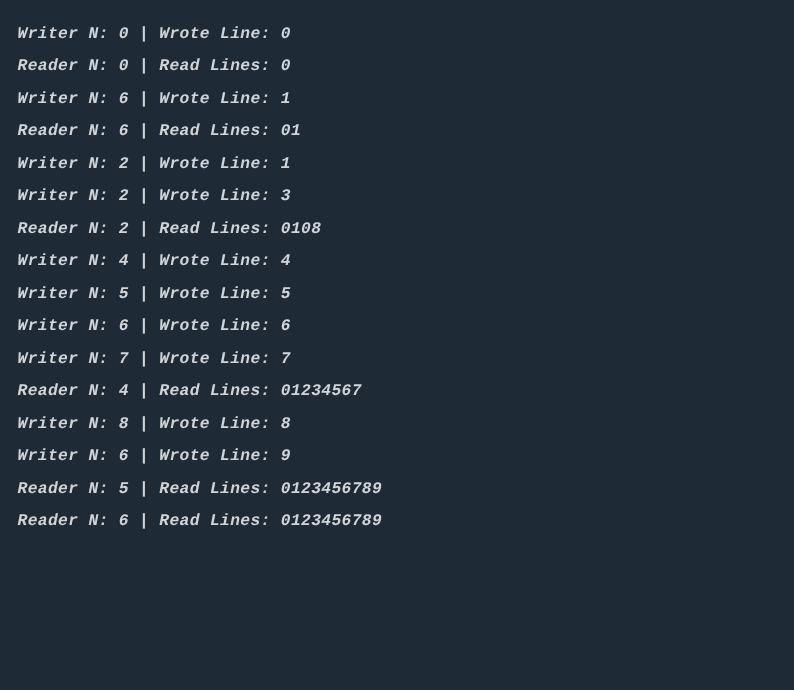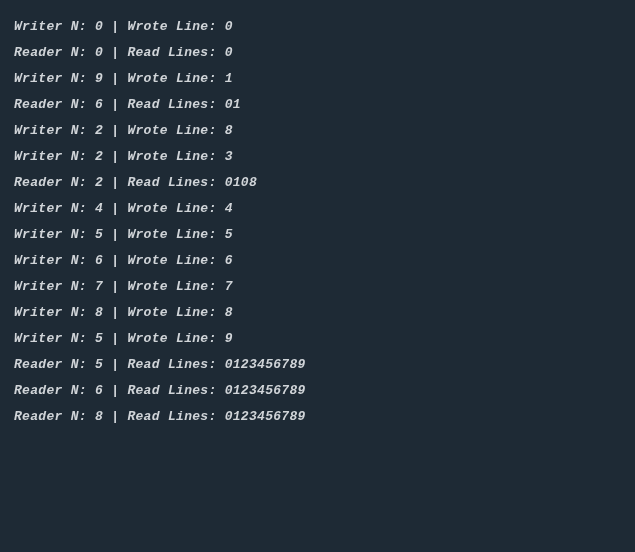--- a/index.html
+++ b/index.html
@@ -20,27 +20,27 @@
       letter-spacing: 0.3px;
       font-style: italic;
     }
   </style>
 </head>
 <body>
 
 <div>
   <div class="line">Writer N: 0 | Wrote Line: 0</div>
   <div class="line">Reader N: 0 | Read Lines: 0</div>
-  <div class="line">Writer N: 9 | Wrote Line: 1</div>
+  <div class="line">Writer N: 6 | Wrote Line: 1</div>
   <div class="line">Reader N: 6 | Read Lines: 01</div>
-  <div class="line">Writer N: 2 | Wrote Line: 8</div>
+  <div class="line">Writer N: 2 | Wrote Line: 1</div>
   <div class="line">Writer N: 2 | Wrote Line: 3</div>
   <div class="line">Reader N: 2 | Read Lines: 0108</div>
   <div class="line">Writer N: 4 | Wrote Line: 4</div>
   <div class="line">Writer N: 5 | Wrote Line: 5</div>
   <div class="line">Writer N: 6 | Wrote Line: 6</div>
   <div class="line">Writer N: 7 | Wrote Line: 7</div>
+  <div class="line">Reader N: 4 | Read Lines: 01234567</div>
   <div class="line">Writer N: 8 | Wrote Line: 8</div>
-  <div class="line">Writer N: 5 | Wrote Line: 9</div>
+  <div class="line">Writer N: 6 | Wrote Line: 9</div>
   <div class="line">Reader N: 5 | Read Lines: 0123456789</div>
   <div class="line">Reader N: 6 | Read Lines: 0123456789</div>
-  <div class="line">Reader N: 8 | Read Lines: 0123456789</div>
 </div>
 
 </body></html>

